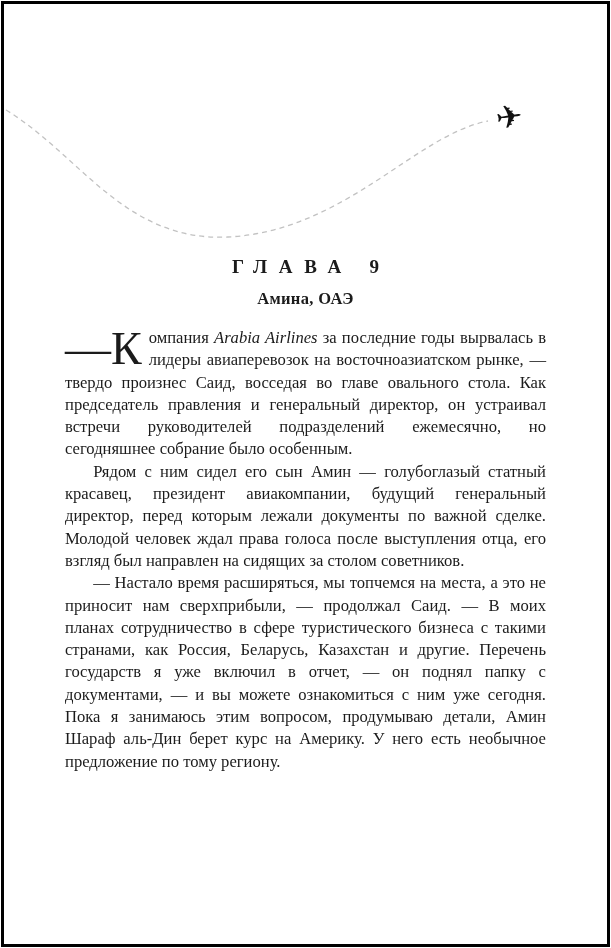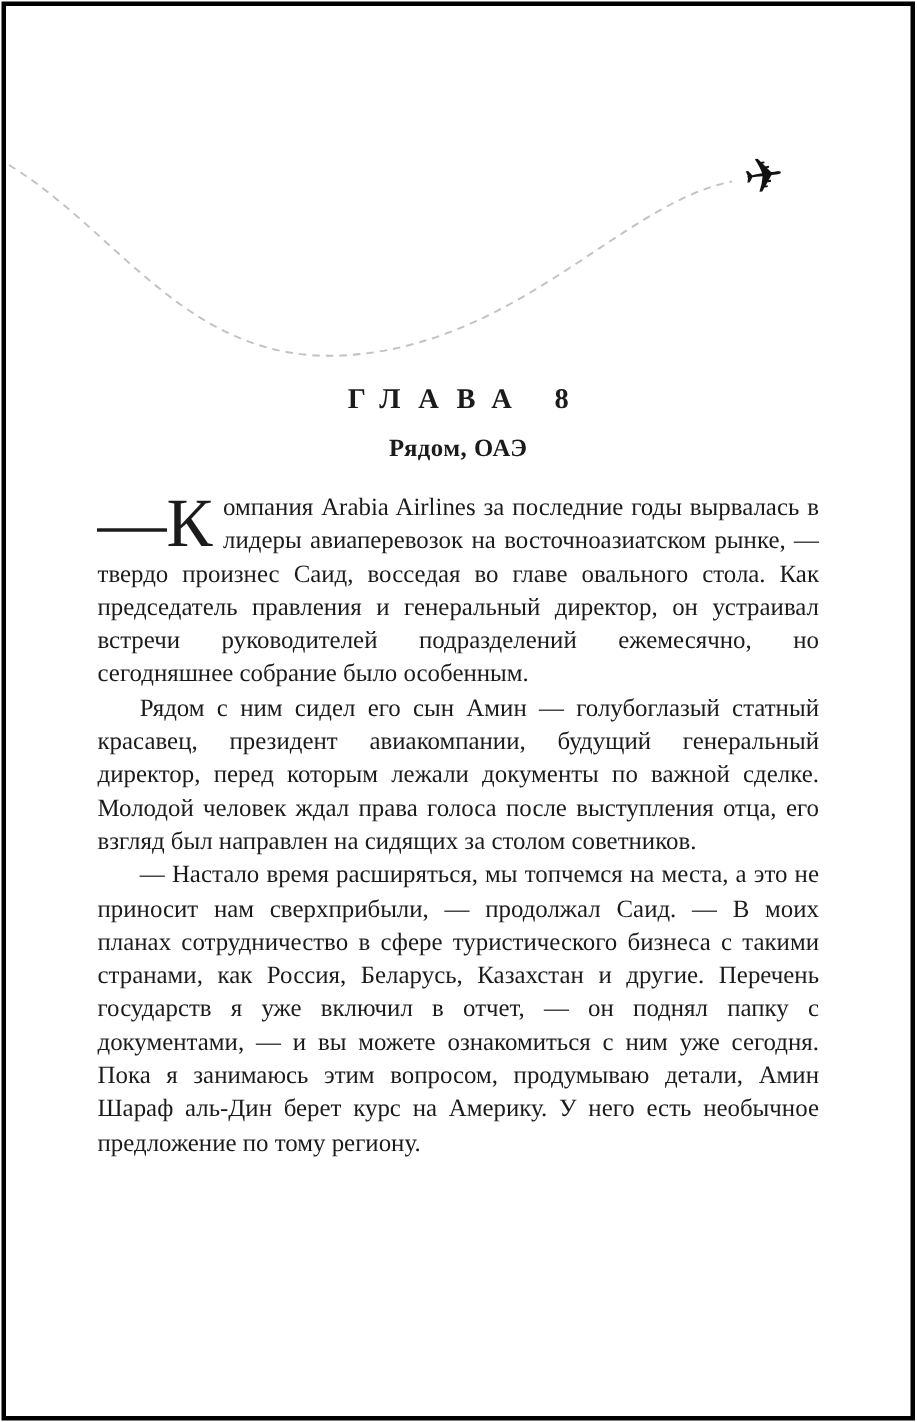--- a/index.html
+++ b/index.html
@@ -65,37 +65,37 @@
   }
   .body-text p { margin: 0; }
   .body-text p.indented { text-indent: 1.7em; }
   .dropcap {
     float: left;
     font-size: 46px;
     line-height: 38px;
     padding: 3px 7px 0 0;
     letter-spacing: 0;
   }
-  .italic { }
+  .italic { font-style: italic; }
 </style>
 </head>
 <body>
 
 <div class="page">
 
   <div class="frame"></div>
 
   <svg class="deco" viewBox="0 0 611 265" aria-hidden="true">
     <path class="dash-path" d="M 6 110 C 80 155, 125 242, 228 237 C 345 231, 415 135, 488 121"></path>
     <text class="plane" x="496" y="128" transform="rotate(-8 510 118)">✈</text>
   </svg>
 
   <div class="chapter-head">
-    <h1 class="chapter-title">ГЛАВА 8</h1>
-    <h2 class="chapter-subtitle">Рядом, ОАЭ</h2>
+    <h1 class="chapter-title">ГЛАВА 9</h1>
+    <h2 class="chapter-subtitle">Амина, ОАЭ</h2>
   </div>
 
   <div class="body-text">
       <p><span class="dropcap">—К</span><span>омпания </span><span class="italic">Arabia Airlines</span><span> за последние годы вырвалась в лидеры авиаперевозок на восточноазиатском рынке, — твердо произнес Саид, восседая во главе овального стола. Как председатель правления и генеральный директор, он устраивал встречи руководителей подразделений ежемесячно, но сегодняшнее собрание было особенным.</span></p>
       <p class="indented"><span>Рядом с ним сидел его сын Амин — голубоглазый статный красавец, президент авиакомпании, будущий генеральный директор, перед которым лежали документы по важной сделке. Молодой человек ждал права голоса после выступления отца, его взгляд был направлен на сидящих за столом советников.</span></p>
       <p class="indented"><span>— Настало время расширяться, мы топчемся на места, а это не приносит нам сверхприбыли, — продолжал Саид. — В моих планах сотрудничество в сфере туристического бизнеса с такими странами, как Россия, Беларусь, Казахстан и другие. Перечень государств я уже включил в отчет, — он поднял папку с документами, — и вы можете ознакомиться с ним уже сегодня. Пока я занимаюсь этим вопросом, продумываю детали, Амин Шараф аль-Дин берет курс на Америку. У него есть необычное предложение по тому региону.</span></p>
     </div>
 
 </div>
 

